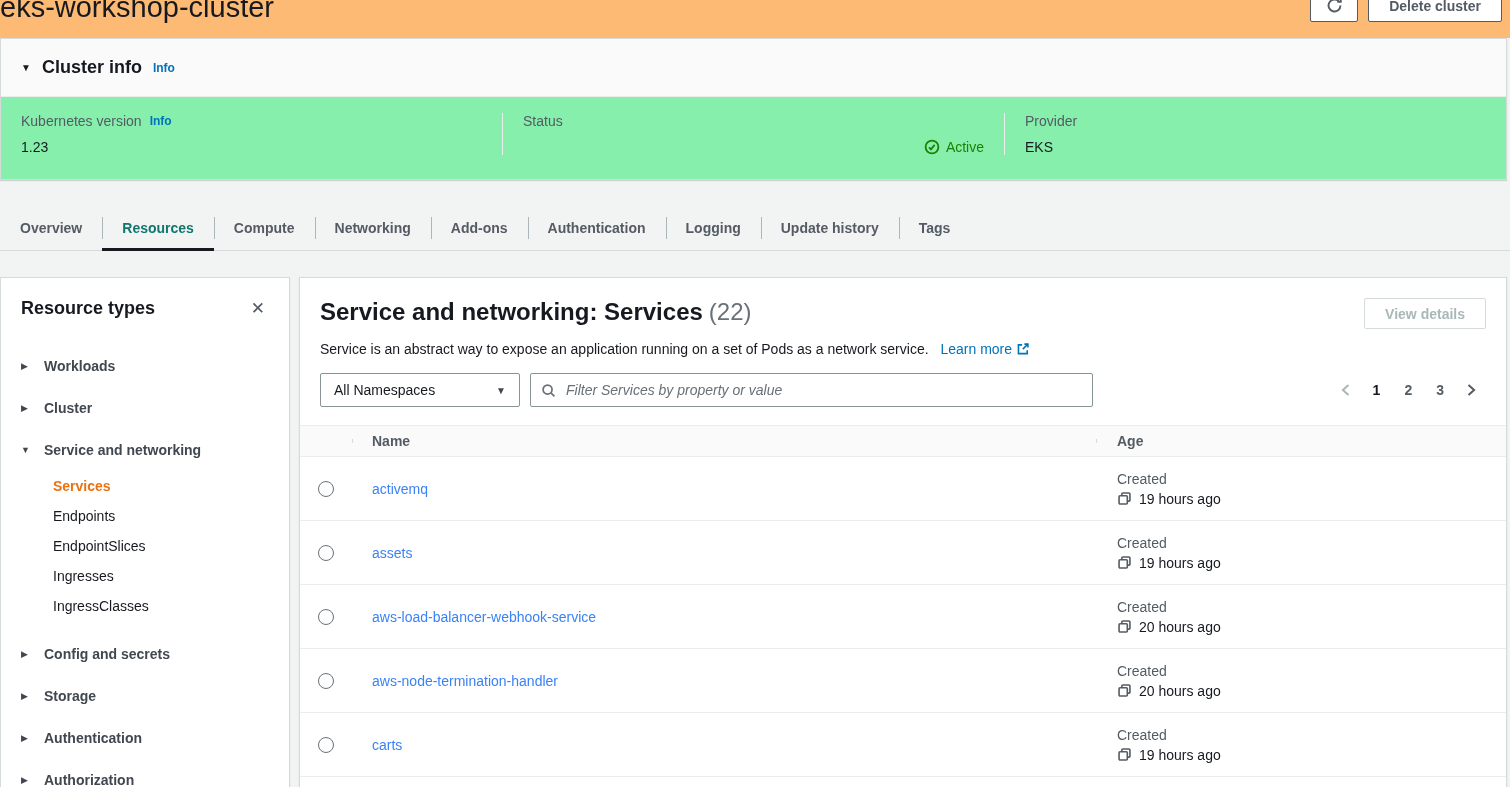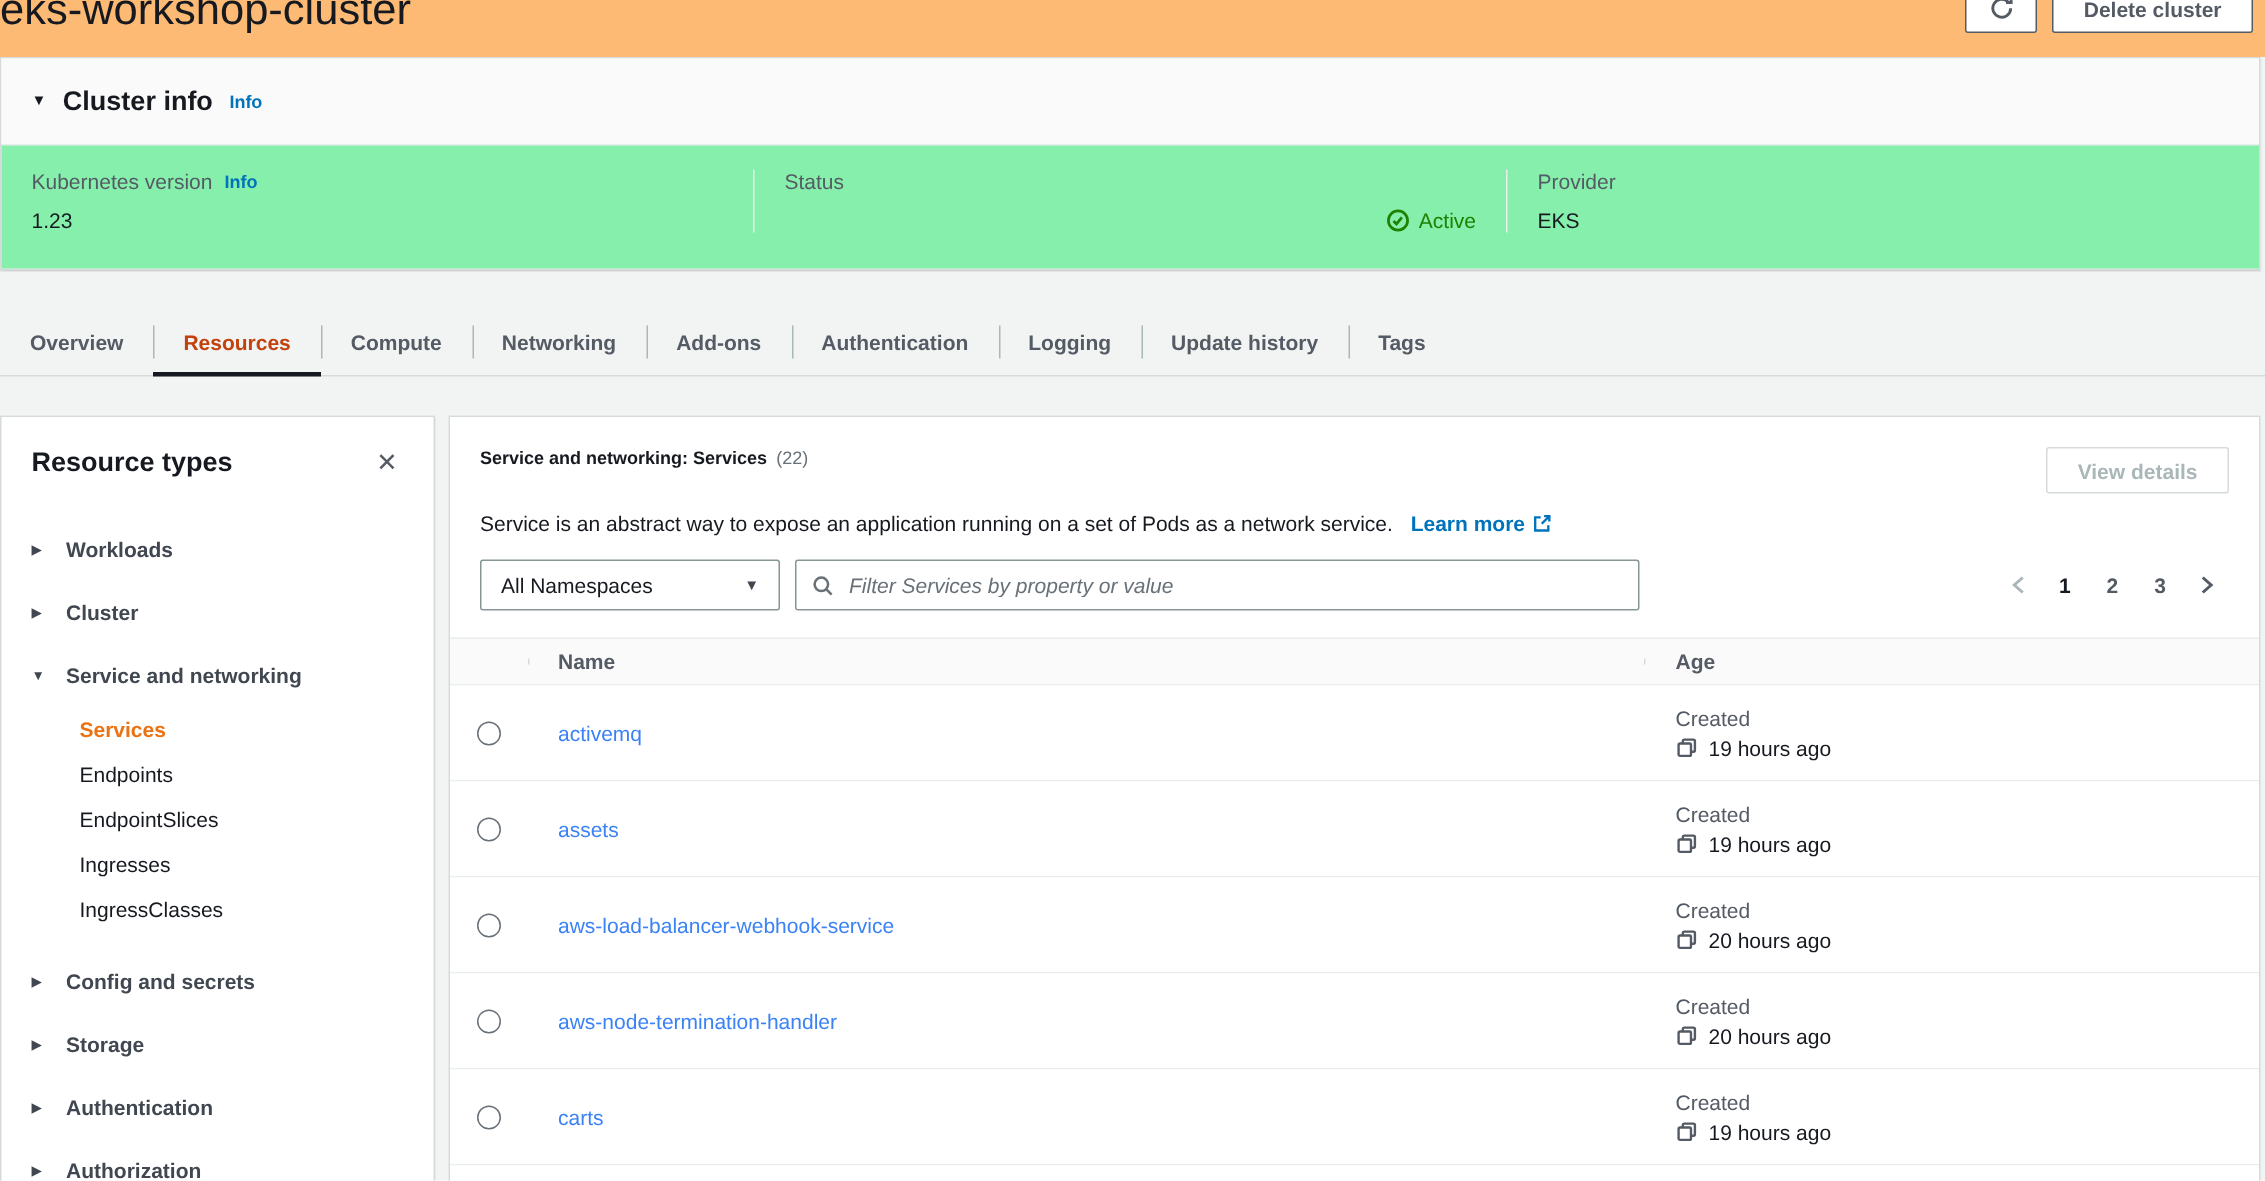--- a/index.html
+++ b/index.html
@@ -25,44 +25,44 @@
   .field { flex:1; padding:0 20px; }
   .field + .field { border-left:1px solid #eaeded; }
   .field-label { color:#545b64; font-size:14px; display:flex; gap:8px; align-items:center; }
   .field-value { margin-top:10px; font-size:14px; color:#16191f; }
   .status-green { color:#1d8102; display:flex; align-items:center; gap:6px;justify-content:flex-end; }
   
   .tabbar { padding-top:26px; }
   .tabs { display:flex; list-style:none; margin:0; padding:0; border-bottom:1px solid #d5dbdb; }
   .tab { font-size:14px; font-weight:700; color:#545b64; padding:0 20px; line-height:44px; position:relative; cursor:pointer; white-space:nowrap; }
   .tab + .tab::before { content:''; position:absolute; left:0; top:11px; bottom:11px; width:1px; background:#aab7b8; }
-  .tab.active { color:#c2410c; }
+  .tab.active { color:#0f766e; }
   .tab.active::after { content:''; position:absolute; left:0; right:0; bottom:-1px; height:3px; background:#16191f; }
   
   .content { display:flex; gap:9px; padding:26px 3px 0 0; height:540px; align-items:stretch; }
   .panel { background:#fff; border:1px solid #d5dbdb; box-shadow:0 1px 1px rgba(0,28,36,.15); }
   .sidebar { width:290px; flex:none; padding:20px; }
   .sidebar-head { display:flex; justify-content:space-between; align-items:center; }
   .sidebar-title { font-size:18px; font-weight:700; margin:0; }
   .close-btn { color:#545b64; font-size:17px; cursor:pointer; background:none; border:none; padding:0 4px; }
   .tree { margin-top:26px; }
   .tree-group { padding:13px 0; display:flex; align-items:center; gap:13px; cursor:pointer; }
   .tree-caret { font-size:9px; color:#414750; width:10px; }
   .tree-label { font-weight:700; color:#414750; font-size:14px; }
   .tree-children { list-style:none; margin:0 0 12px 32px; padding:0; }
   .tree-children li { padding:7px 0; font-size:14px; color:#16191f; cursor:pointer; }
   .tree-children li.selected { color:#ec7211; font-weight:700; }
   
   .main { flex:1; padding:20px; overflow:hidden; }
   .main-head { display:flex; justify-content:space-between; align-items:flex-start; }
-  .main-title { font-size:12px; font-weight:700; margin:0; }
+  .main-title { font-size:24px; font-weight:700; margin:0; }
   .main-count { color:#687078; font-weight:400; margin-left:6px; }
   .btn-disabled { border:1px solid #d5dbdb; color:#aab7b8; height:31px; cursor:default;text-align:center; }
   .desc { margin-top:12px; font-size:14px; color:#16191f; }
-  .learn-more { color:#0073bb; text-decoration:none; margin-left:8px; font-weight:700; display:inline-flex; align-items:center; gap:4px; cursor:pointer; }
+  .learn-more { color:#0073bb; text-decoration:none; margin-left:8px; font-weight:400; display:inline-flex; align-items:center; gap:4px; cursor:pointer; }
   .controls { display:flex; align-items:center; margin-top:16px; }
   .select { width:200px; height:34px; border:1px solid #879596; border-radius:2px; background:#fff; display:flex; align-items:center; justify-content:space-between; padding:12px 13px; cursor:pointer; }
   .select-arrow { font-size:10px; color:#414750; }
   .search { width:563px; height:34px; margin-left:10px; border:1px solid #879596; border-radius:2px; background:#fff; display:flex; align-items:center; padding:0 10px; gap:8px; }
   .search input { border:none; outline:none; flex:1; font-size:14px; font-family:inherit; color:#16191f; background:transparent; }
   .search input::placeholder { font-style:italic; color:#687078; }
   .pagination { margin-left:auto; display:flex; align-items:center; gap:6px; font-size:14px; font-weight:700; color:#545b64; padding-right:2px; }
   .page-num { padding:4px 9px; cursor:pointer; }
   .page-num.current { color:#16191f; }
   .pg-chev { padding:4px 6px; display:flex; align-items:center; cursor:pointer; }

